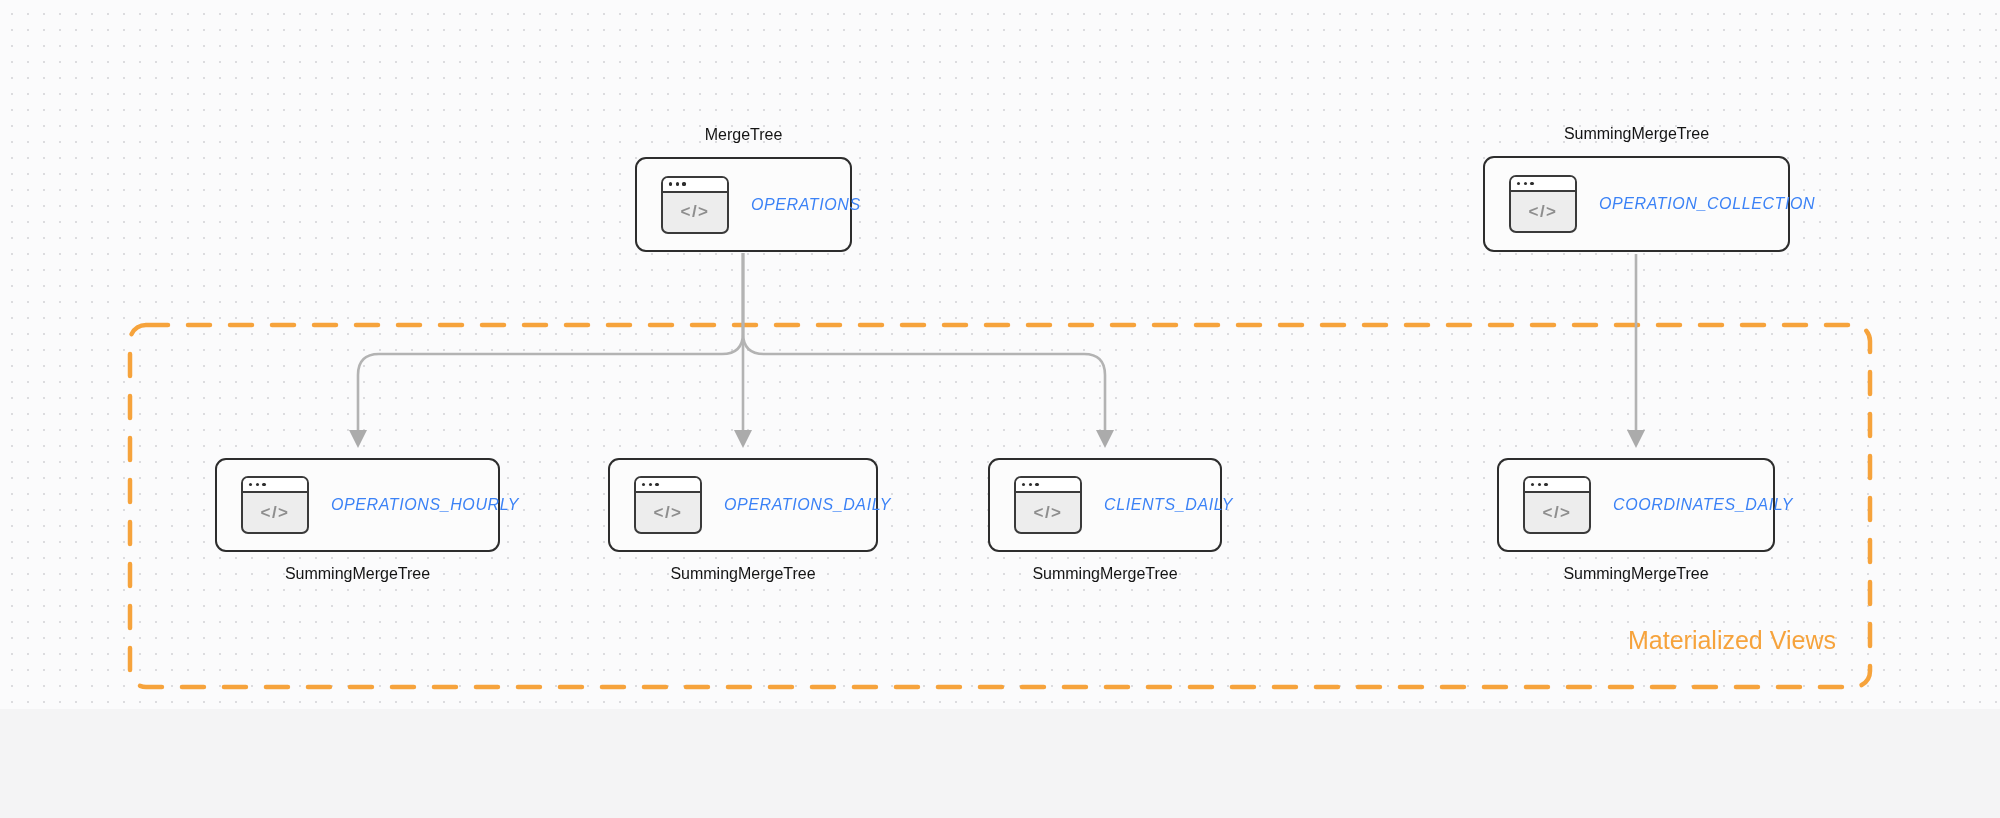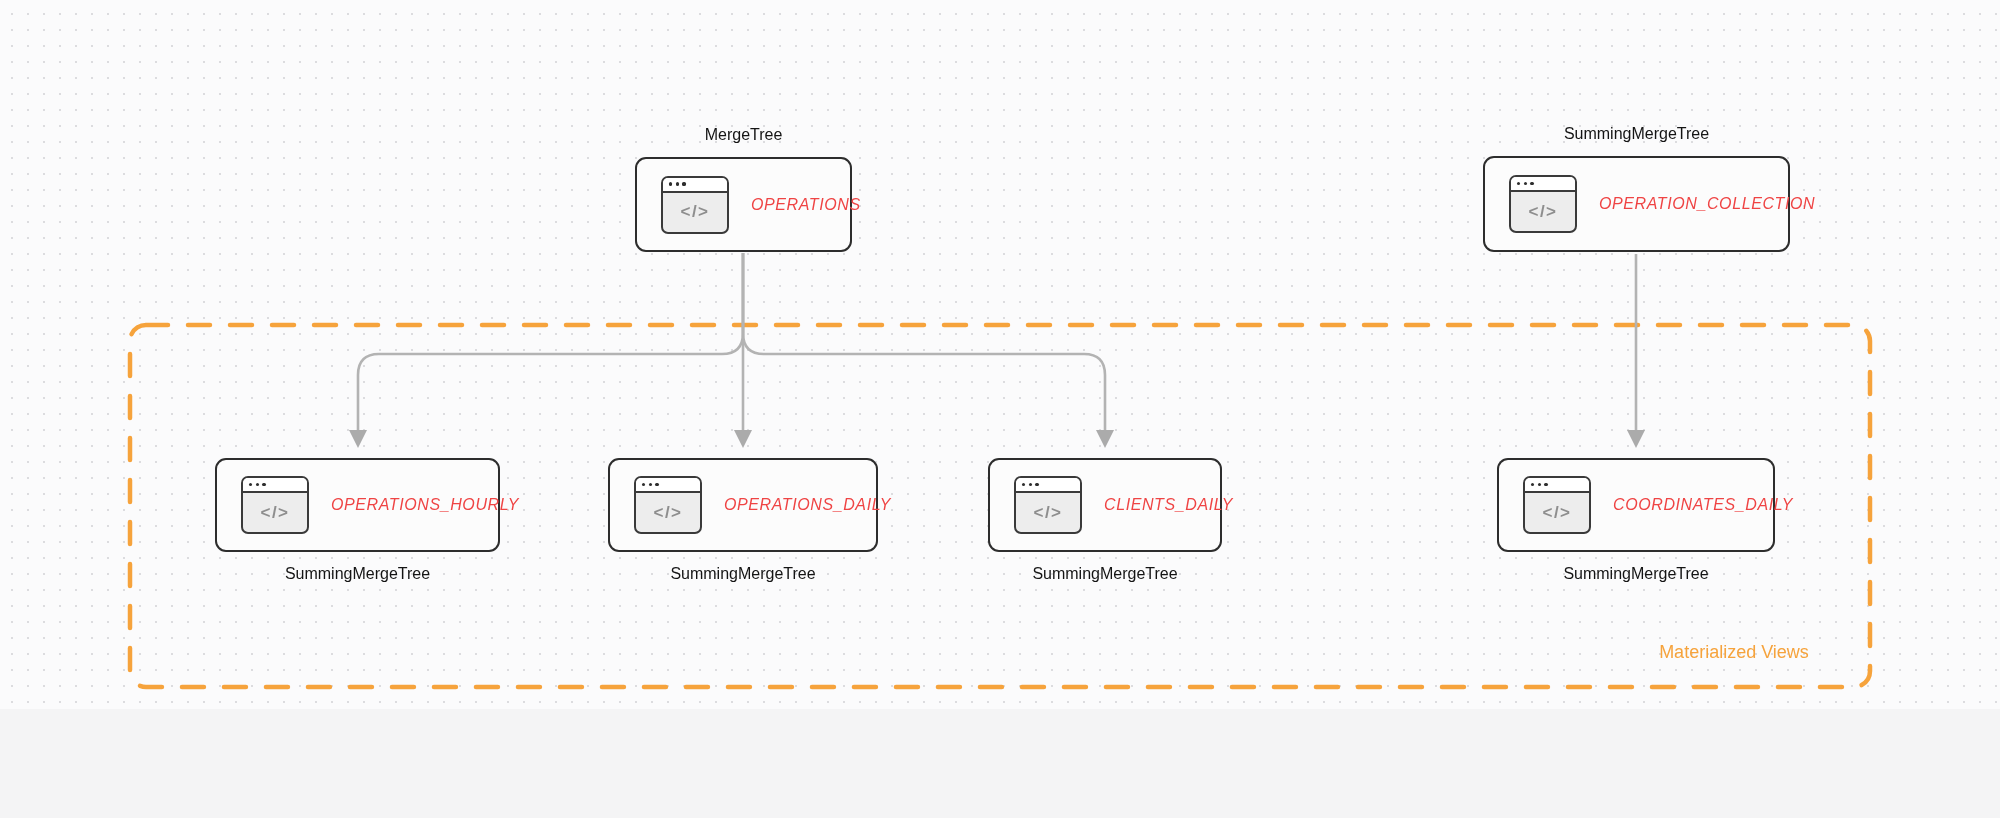--- a/index.html
+++ b/index.html
@@ -36,21 +36,21 @@
     align-items: center;
     gap: 22px;
     padding-left: 24px;
     cursor: default;
   }
   .node-name {
     font-style: italic;
     font-weight: 500;
     font-size: 16px;
     letter-spacing: 0.6px;
-    color: #ef4444;
+    color: #3b82f6;
     white-space: nowrap;
   }
   .engine-label {
     position: absolute;
     left: 50%;
     transform: translateX(-50%);
     white-space: nowrap;
     font-size: 16px;
     color: #141414;
   }
@@ -103,26 +103,24 @@
     font-size: 17px;
     letter-spacing: 1.5px;
   }
 
   
   .group-label {
     position: absolute;
     left: 1628px;
     top: 626px;
     width: 212px;
-    text-align: center;
-    font-size: 18px;
+    font-size: 25px;
     font-weight: 500;
     color: #f6a33c;
     white-space: nowrap;
-    margin-top: 16px;
   }
 </style>
 </head>
 <body>
 
 <div class="canvas">
 
   <svg class="edges-svg" viewBox="0 0 2000 818" xmlns="http://www.w3.org/2000/svg">
 
     <rect x="130" y="325" width="1740" height="362" rx="16" fill="none" stroke="#f6a33c" stroke-width="4.5" stroke-dasharray="22 20" stroke-linecap="round"></rect>

